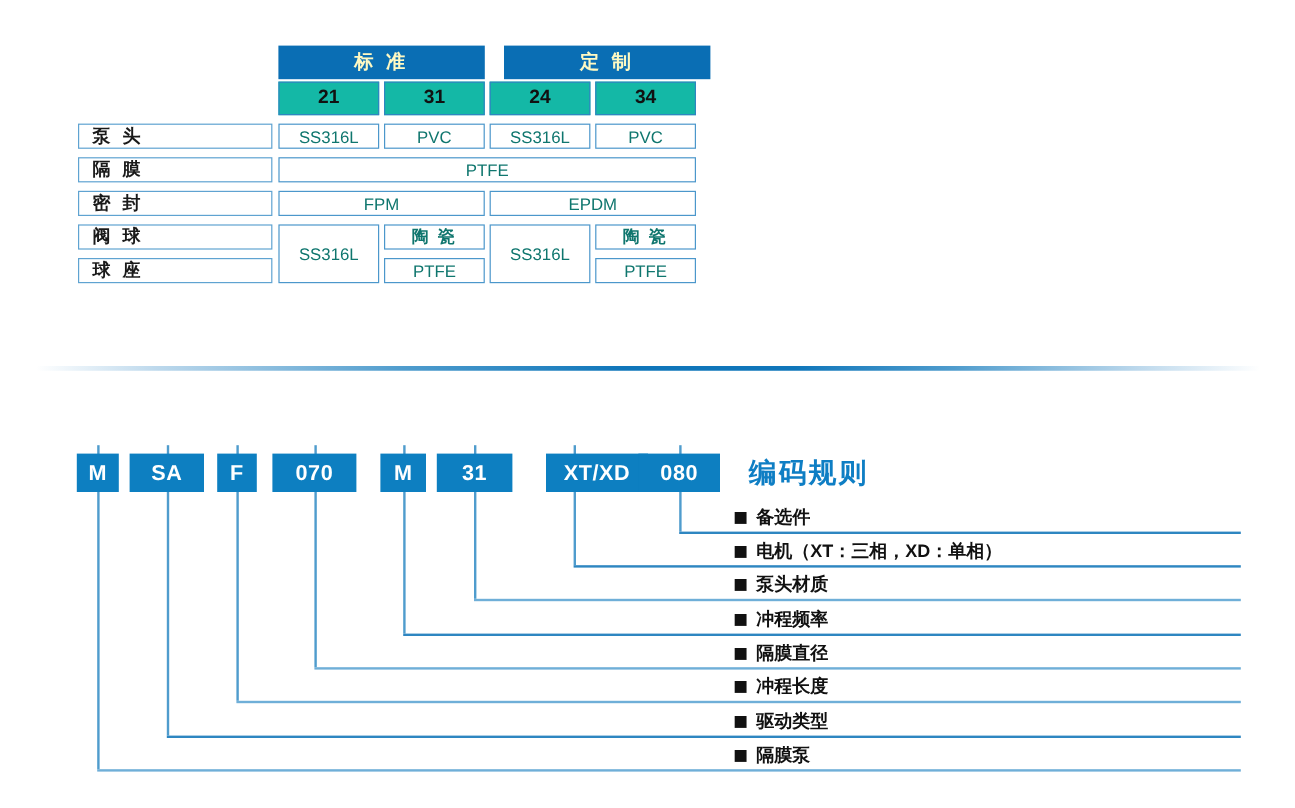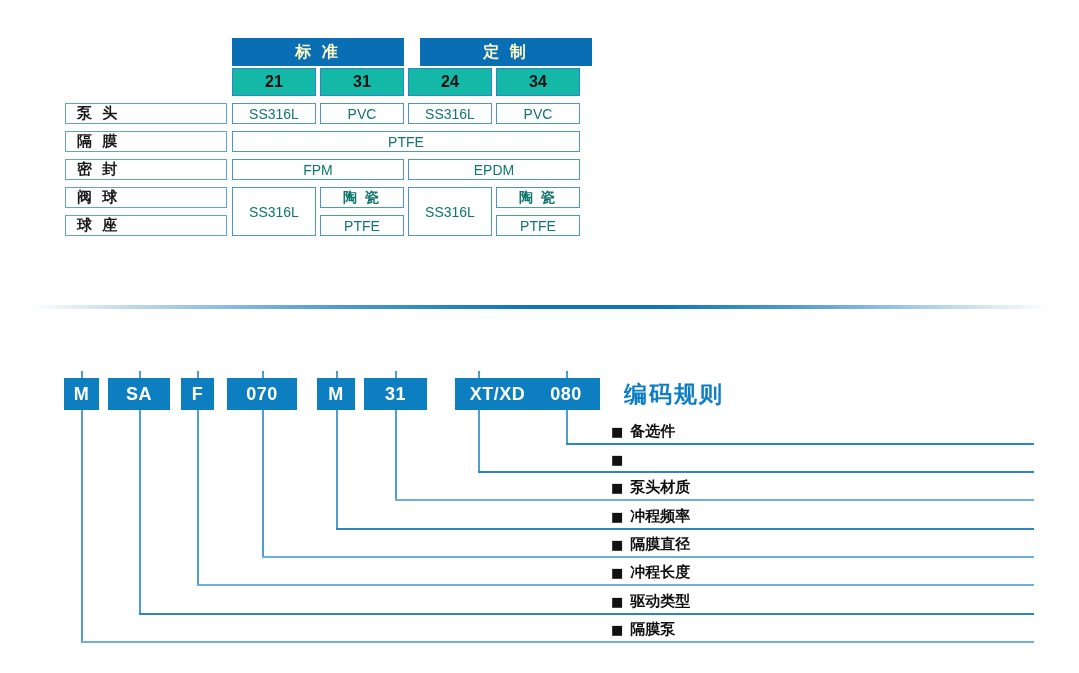--- a/index.html
+++ b/index.html
@@ -124,20 +124,21 @@
     <div class="abs hline lt" style="left:197px;top:584px;width:837px;"></div>
     <div class="abs hline" style="left:139px;top:613px;width:895px;"></div>
     <div class="abs hline lt" style="left:81px;top:641px;width:953px;"></div>
 
     <div class="abs legend-item" style="left:611px;top:421px;">
       <span class="bullet">■</span>
       <span>备选件</span>
     </div>
     <div class="abs legend-item" style="left:611px;top:449px;">
       <span class="bullet">■</span>
+      <span>电机（XT：三相，XD：单相）</span>
     </div>
     <div class="abs legend-item" style="left:611px;top:477px;">
       <span class="bullet">■</span>
       <span>泵头材质</span>
     </div>
     <div class="abs legend-item" style="left:611px;top:506px;">
       <span class="bullet">■</span>
       <span>冲程频率</span>
     </div>
     <div class="abs legend-item" style="left:611px;top:534px;">

